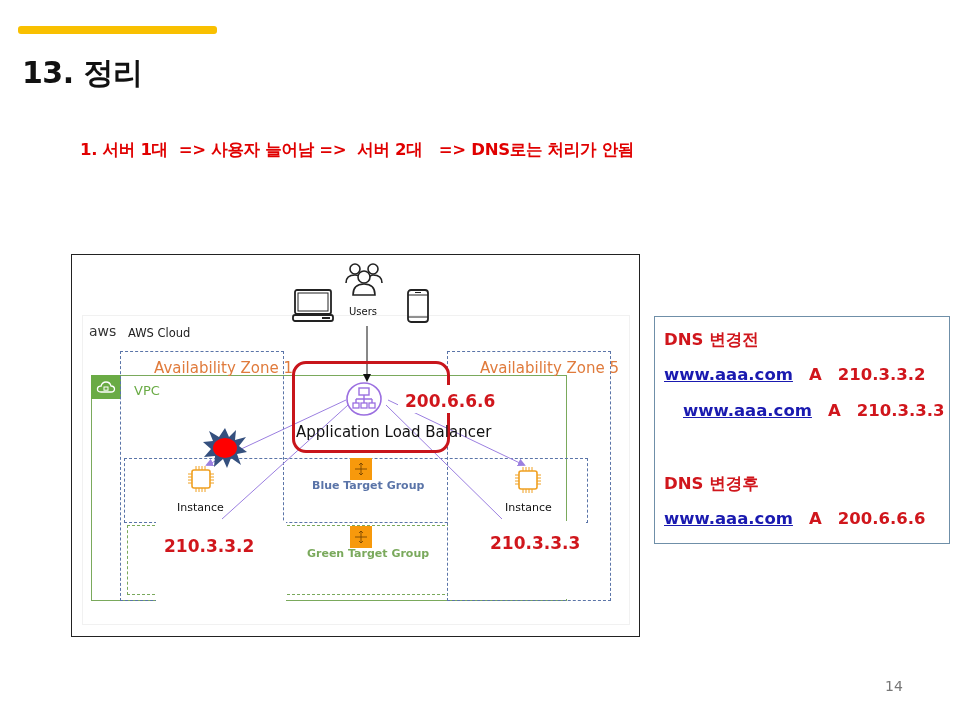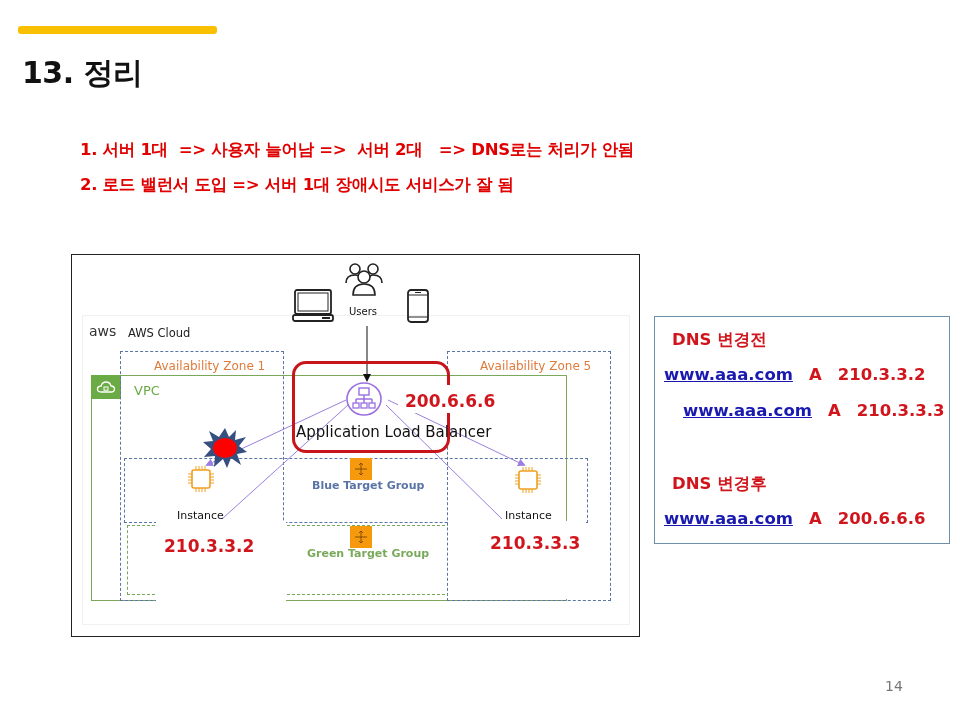--- a/index.html
+++ b/index.html
@@ -16,54 +16,53 @@
   .d-abs { position: absolute; }
   .aws-area { position: absolute; left: 10px; top: 60px; width: 548px; height: 310px; border: 1px solid #f1f1f1; }
   .aws-logo { position: absolute; left: 17px; top: 68px; font-size: 14px; color: #333; }
   .aws-label { position: absolute; left: 56px; top: 71px; font-size: 11.5px; color: #222; }
 
   .vpc { position: absolute; left: 19px; top: 120px; width: 476px; height: 226px; border: 1.5px solid #7aa95c; }
   .vpc-badge { position: absolute; left: 19px; top: 120px; width: 30px; height: 24px; background: #6aab45; display: flex; align-items: center; justify-content: center; }
   .vpc-label { position: absolute; left: 62px; top: 128px; font-size: 13px; color: #6aab45; }
 
   .az { position: absolute; border: 1.5px dashed #5a74a8; }
-  .az-label { position: absolute; font-size: 12px; color: #e07b3c; }
+  .az-label { position: absolute; font-size: 15px; color: #e07b3c; }
 
   .tg-blue { position: absolute; left: 52px; top: 203px; width: 464px; height: 65px; border: 1.5px dashed #5a74a8; }
   .tg-green { position: absolute; left: 55px; top: 270px; width: 458px; height: 70px; border: 1.5px dashed #7aa95c; }
   .tg-label { position: absolute; font-size: 11px; font-weight: bold; }
   .tg-icon { position: absolute; width: 22px; height: 22px; background: #f7990c; display: flex; align-items: center; justify-content: center; }
 
   .mask { position: absolute; background: #fff; }
 
   .alb-frame { position: absolute; left: 220px; top: 106px; width: 158px; height: 92px; border: 3px solid #c8151b; border-radius: 14px; }
   .alb-label { position: absolute; left: 224px; top: 168px; font-size: 15px; color: #111; white-space: nowrap; }
   .users-label { position: absolute; left: 277px; top: 51px; font-size: 10px; color: #111; }
-  .inst-label { position: absolute; font-size: 11px; color: #111; margin-top: 8px; }
+  .inst-label { position: absolute; font-size: 11px; color: #111; }
 
   .ip-red { position: absolute; color: #d0161c; font-weight: bold; font-size: 17px; }
 
   .dns-box { position: absolute; left: 654px; top: 316px; width: 296px; height: 228px; border: 1.5px solid #6f8fa8; background: #fff; }
   .dns-row { position: absolute; left: 9px; font-size: 16.5px; font-weight: bold; white-space: nowrap; }
-  .dns-heading { color: #d0161c; margin-left: 8px; }
+  .dns-heading { color: #d0161c; }
   .dns-host { color: #1a1ab0; text-decoration: underline; }
   .dns-type { color: #d0161c; margin-left: 16px; }
   .dns-ip { color: #d0161c; margin-left: 16px; }
 
   .page-number { position: absolute; left: 885px; top: 678px; font-size: 14px; color: #777; }
 </style>
 </head>
 <body>
 
 <div class="accent-bar"></div>
 <div class="slide-title">13. 정리</div>
 
 <div class="bullets">
   <div class="bullet">1. 서버 1대  =&gt; 사용자 늘어남 =&gt;  서버 2대   =&gt; DNS로는 처리가 안됨</div>
-  <div class="bullet">2. 로드 밸런서 도입 =&gt; 서버 1대 장애시도 서비스가 잘 됨</div>
 </div>
 
 <div class="diagram">
   <div class="aws-area"></div>
   <div class="aws-logo">aws</div>
   <div class="aws-label">AWS Cloud</div>
 
   <div class="vpc"></div>
   <div class="vpc-badge">
     <svg width="20" height="14" viewBox="0 0 20 14">

